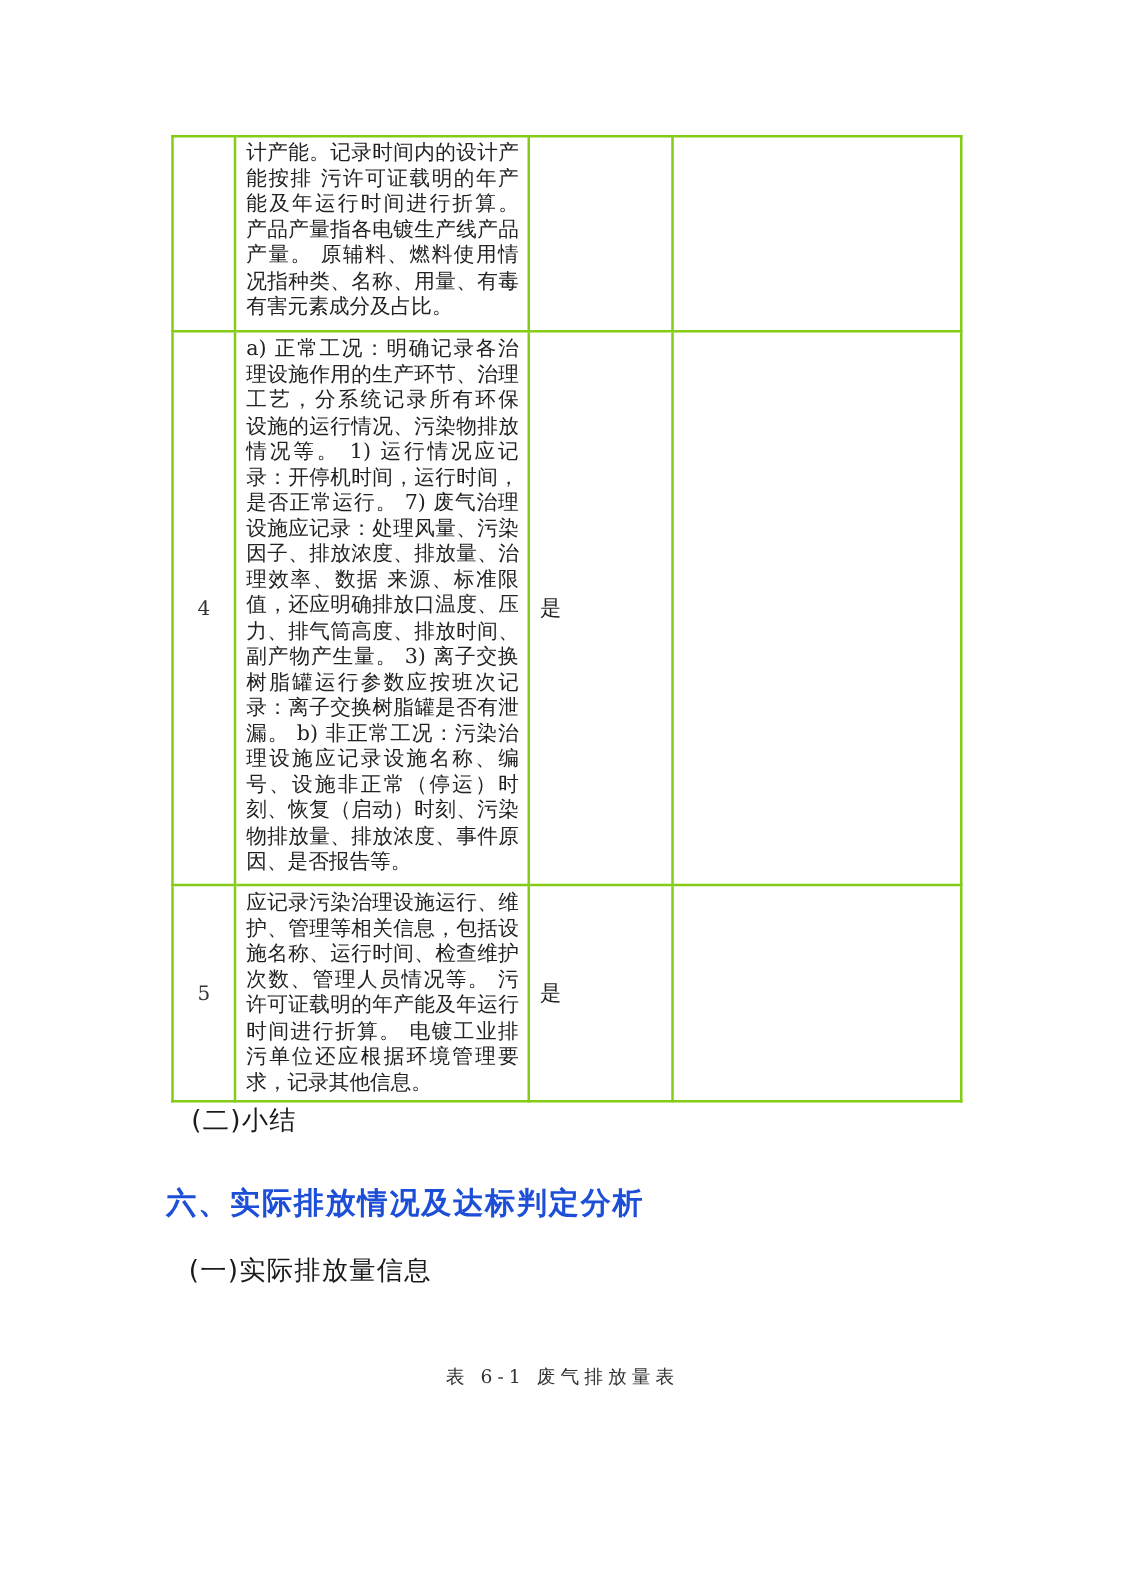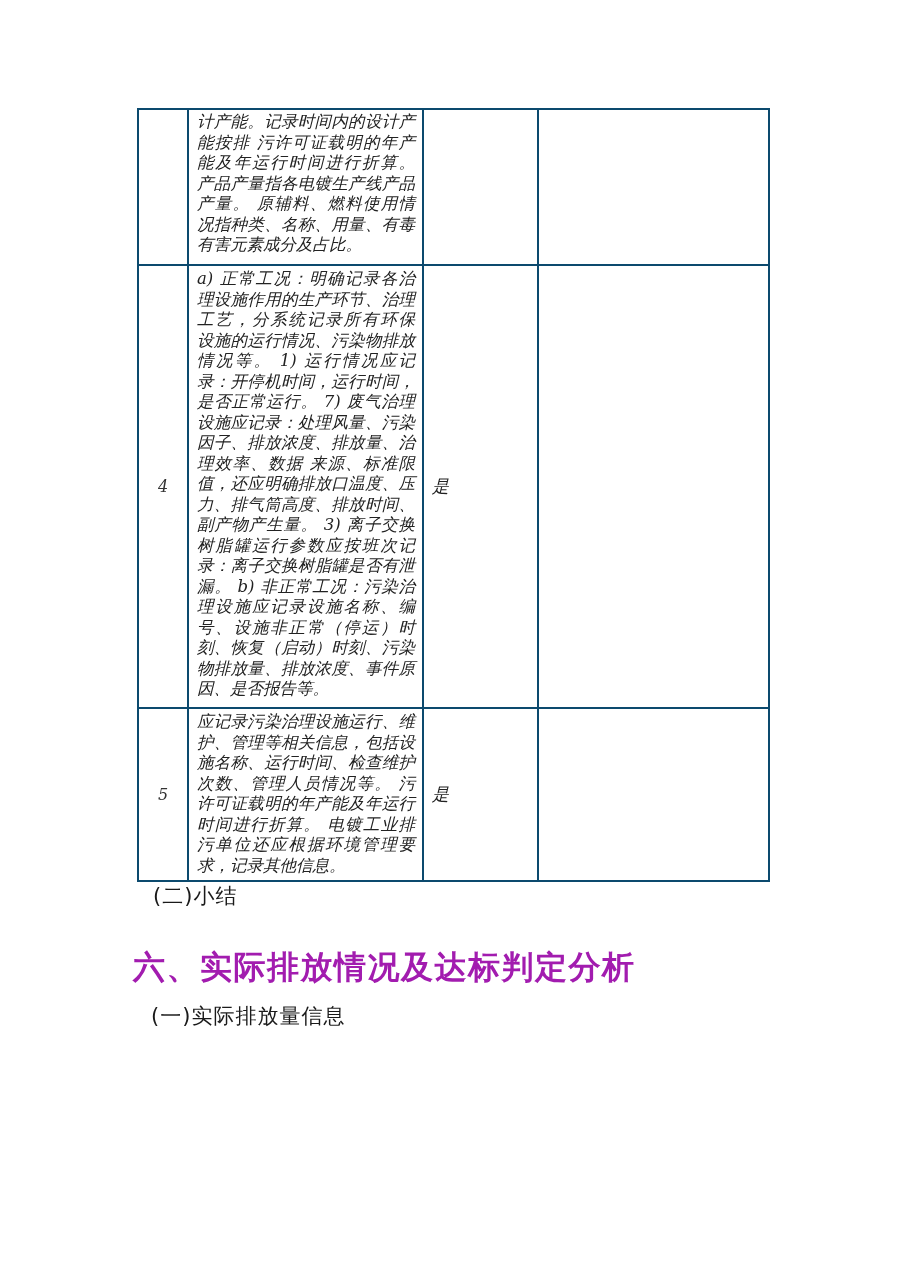--- a/index.html
+++ b/index.html
@@ -14,23 +14,22 @@
   }
   table.doc-table {
     position:absolute;
     left:137px;
     top:108px;
     width:631px;
     border-collapse:collapse;
     table-layout:fixed;
   }
   table.doc-table td {
-    border:2px solid #0c4a6e;
+    border:2px solid #84cc16;
     overflow:hidden;
-    font-style:italic;
   }
   td.cell-num {
     text-align:center;
     vertical-align:middle;
     font-size:16px;
     color:#333333;
   }
   td.cell-content {
     vertical-align:top;
     font-size:16.5px;
@@ -62,24 +61,24 @@
     letter-spacing:1px;
     white-space:nowrap;
   }
   .subsection-summary { top:882px;margin-left:20px; }
   .subsection-actual  { top:1002px;margin-left:18px; }
   .section-heading {
     position:absolute;
     left:133px;
     top:946px;
     margin:0;
-    font-size:32px;
+    font-size:24px;
     font-family:"DejaVu Sans", sans-serif;
     font-weight:bold;
-    color:#a21caf;
+    color:#1d4ed8;
     letter-spacing:1.5px;
     white-space:nowrap;
   }
   .table-caption {
     position:absolute;
     left:0;
     top:1092px;
     width:900px;
     text-align:center;
     font-size:15px;
@@ -122,14 +121,15 @@
       </tr>
     </tbody>
   </table>
 
   <div class="subsection-label subsection-summary">(二)小结</div>
 
   <h2 class="section-heading">六、实际排放情况及达标判定分析</h2>
 
   <div class="subsection-label subsection-actual">(一)实际排放量信息</div>
 
+  <div class="table-caption">表 6-1 废气排放量表</div>
 
 </div>
 
 </body></html>

